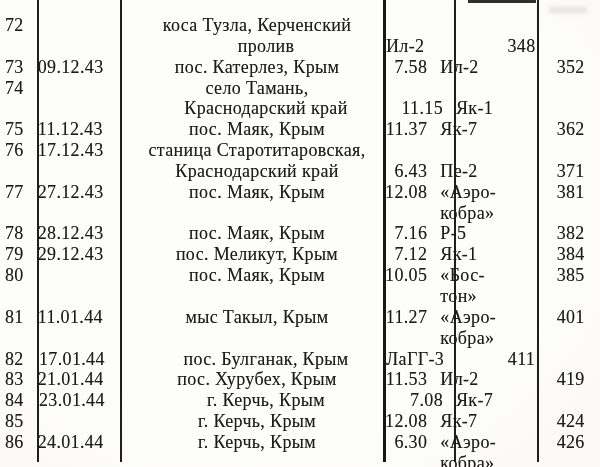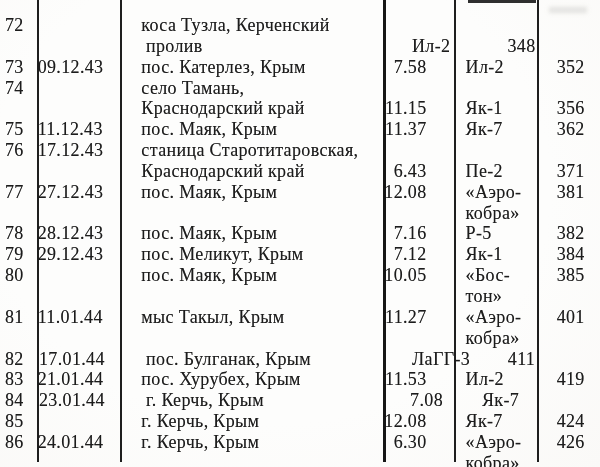--- a/index.html
+++ b/index.html
@@ -33,23 +33,23 @@
   }
   .cell{
     box-sizing:border-box;
     font-size:18px;line-height:20.85px;
     white-space:nowrap;overflow:visible;
     letter-spacing:.35px;
     text-shadow:0 0 .5px rgba(25,25,25,.45);
   }
   .c1{width:39px;padding-left:5px;}
   .c2{width:83px;text-align:left;}
-  .c3{width:264px;padding-left:24px;}
+  .c3{width:264px;padding-left:24px;text-align:center;}
   .c4{width:70px;text-align:right;padding-right:13px;}
-  .c5{width:105px;padding-left:26px;}
+  .c5{width:105px;padding-left:0;}
   .c6{width:61px;text-align:center;}
 </style>
 </head>
 <body>
 
 <div class="page">
   <div class="vline thin" style="left:37px"></div>
   <div class="vline thin" style="left:120px"></div>
   <div class="vline thick" style="left:383px"></div>
   <div class="vline thin" style="left:454px"></div>
@@ -89,21 +89,20 @@
         <div class="cell c4"></div>
         <div class="cell c5"></div>
         <div class="cell c6"></div>
       </div>
       <div class="tline">
         <div class="cell c1"></div>
         <div class="cell c2"></div>
         <div class="cell c3">Краснодарский край</div>
         <div class="cell c4">11.15</div>
         <div class="cell c5">Як-1</div>
-        <div class="cell c6">356</div>
       </div>
       <div class="tline">
         <div class="cell c1">75</div>
         <div class="cell c2">11.12.43</div>
         <div class="cell c3">пос. Маяк, Крым</div>
         <div class="cell c4">11.37</div>
         <div class="cell c5">Як-7</div>
         <div class="cell c6">362</div>
       </div>
       <div class="tline">

